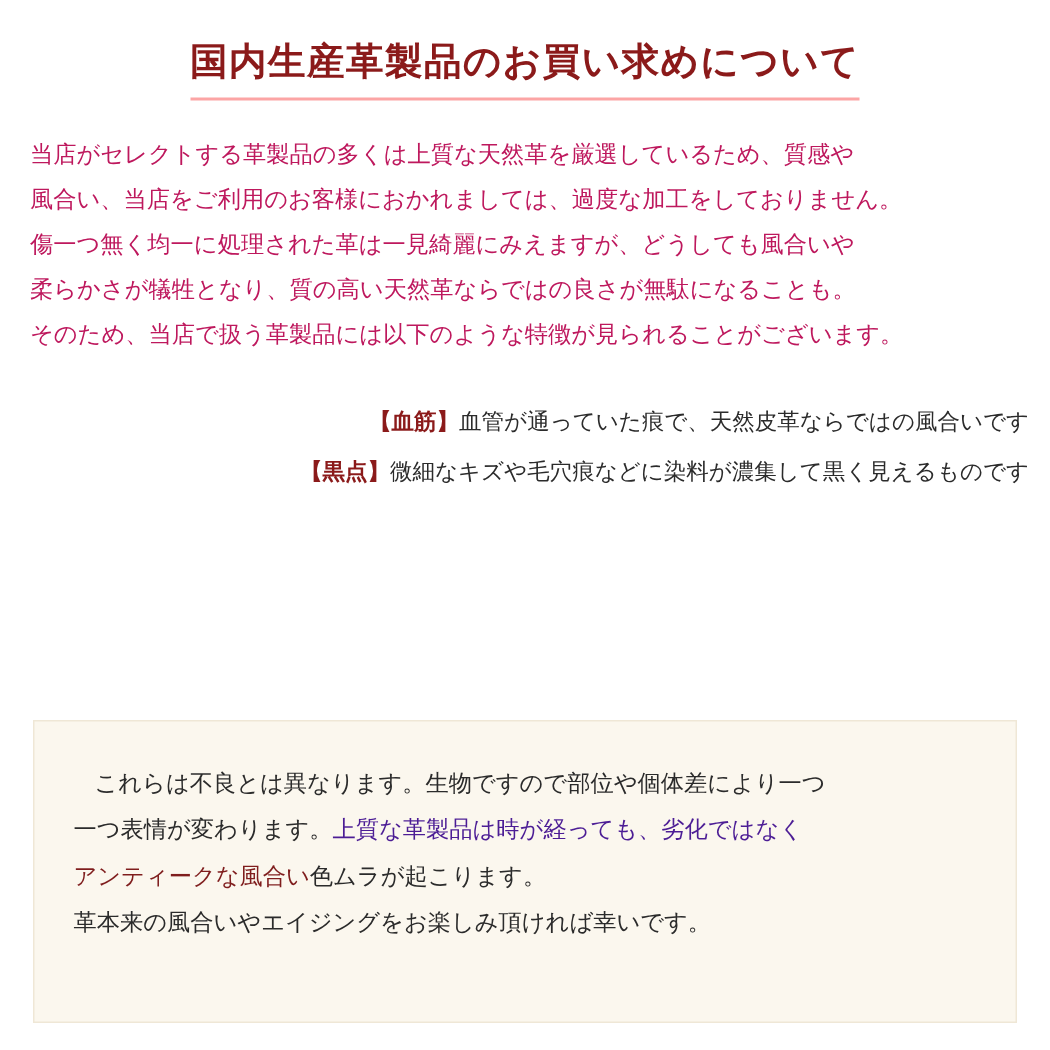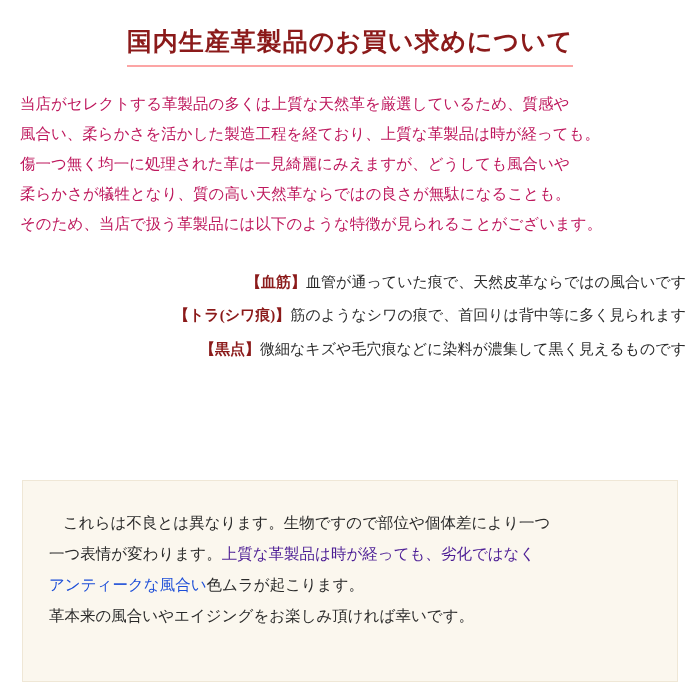--- a/index.html
+++ b/index.html
@@ -84,46 +84,43 @@
     line-height: 2.0;
     color: #2b2b2b;
   }
   .note-box .indent {
     padding-left: 14px;
   }
   .hl-red {
     color: #4c1d95;
   }
   .hl-blue {
-    color: #1d4ed8;
+    color: #7f1d1d;
   }
 </style>
 </head>
 <body>
 
 <div class="page">
 
   <div class="title-wrap">
     <div class="title">国内生産革製品のお買い求めについて</div>
   </div>
 
   <div class="intro">
     <p>当店がセレクトする革製品の多くは上質な天然革を厳選しているため、質感や</p>
-    <p>風合い、柔らかさを活かした製造工程を経ており、上質な革製品は時が経っても。</p>
+    <p>風合い、当店をご利用のお客様におかれましては、過度な加工をしておりません。</p>
     <p>傷一つ無く均一に処理された革は一見綺麗にみえますが、どうしても風合いや</p>
     <p>柔らかさが犠牲となり、質の高い天然革ならではの良さが無駄になることも。</p>
     <p>そのため、当店で扱う革製品には以下のような特徴が見られることがございます。</p>
   </div>
 
   <div class="features">
     <div class="feature-row">
       <span class="feature-tag">【血筋】</span><span>血管が通っていた痕で、天然皮革ならではの風合いです</span>
-    </div>
-    <div class="feature-row">
-      <span class="feature-tag">【トラ(シワ痕)】</span><span>筋のようなシワの痕で、首回りは背中等に多く見られます</span>
     </div>
     <div class="feature-row">
       <span class="feature-tag">【黒点】</span><span>微細なキズや毛穴痕などに染料が濃集して黒く見えるものです</span>
     </div>
   </div>
 
   <div class="note-box">
     <p class="indent">
       <span>これらは不良とは異なります。生物ですので部位や個体差により一つ</span>
     </p>

